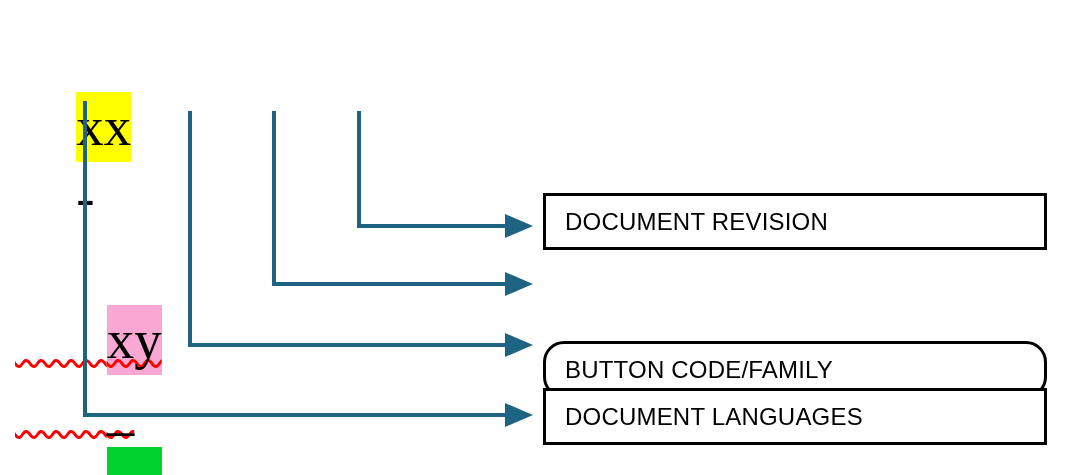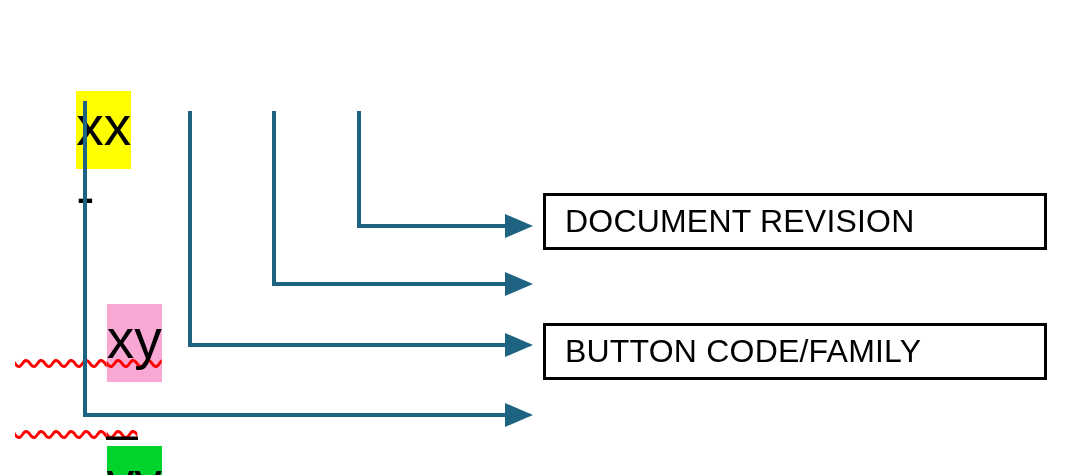--- a/index.html
+++ b/index.html
@@ -20,21 +20,22 @@
     position: absolute;
     left: 15px;
     top: 20px;
     font-size: 55px;
     line-height: 71px;
     color: var(--text, #000);
     white-space: pre;
   }
   .seg {
     padding-top: 4px;
-    padding-bottom: 12px;
+    padding-bottom: 5px;
+    font-family: Liberation Serif, serif;
   }
   .squig {
     text-decoration-line: underline;
     text-decoration-style: wavy;
     text-decoration-color: var(--spell, #f00);
     text-decoration-thickness: 2.5px;
     text-underline-offset: 1px;
     text-decoration-skip-ink: none;
   }
 
@@ -72,27 +73,27 @@
     position: absolute;
     left: 543px;
     width: 504px;
     height: 57px;
     box-sizing: border-box;
     border: 3px solid var(--box-border, #000);
     background: var(--bg, #fff);
     display: flex;
     align-items: center;
     padding-left: 19px;
-    font-size: 32px;
+    font-size: 24px;
     color: var(--text, #000);
     letter-spacing: 0.2px;
   }
   #box-0 { top: 193px; }
   #box-1 { top: 256px; }
-  #box-2 { top: 323px; }
+  #box-2 { top: 341px; border-radius: 21px; }
   #box-3 { top: 388px; }
 </style>
 </head>
 <body>
 
 <div class="canvas" style="--connector: #1f6383; --spell: #ff0000; --box-border: #000000; --text: #000000; --bg: #ffffff;">
 
   <div class="code-line">
     <span class="seg" style="background-color: rgb(255, 255, 0);">xx</span>
     <span class="seg">-</span>
@@ -122,14 +123,17 @@
   <div class="vline" id="c-xy-v"></div>
   <div class="hline" id="c-xy-h"></div>
   <div class="arrowhead" id="c-xy-a"></div>
 
   <div class="label-box" id="box-0">
     <span>DOCUMENT REVISION</span>
   </div>
   <div class="label-box" id="box-2">
     <span>BUTTON CODE/FAMILY</span>
   </div>
+  <div class="label-box" id="box-3">
+    <span>DOCUMENT LANGUAGES</span>
+  </div>
 
 </div>
 
 </body></html>

